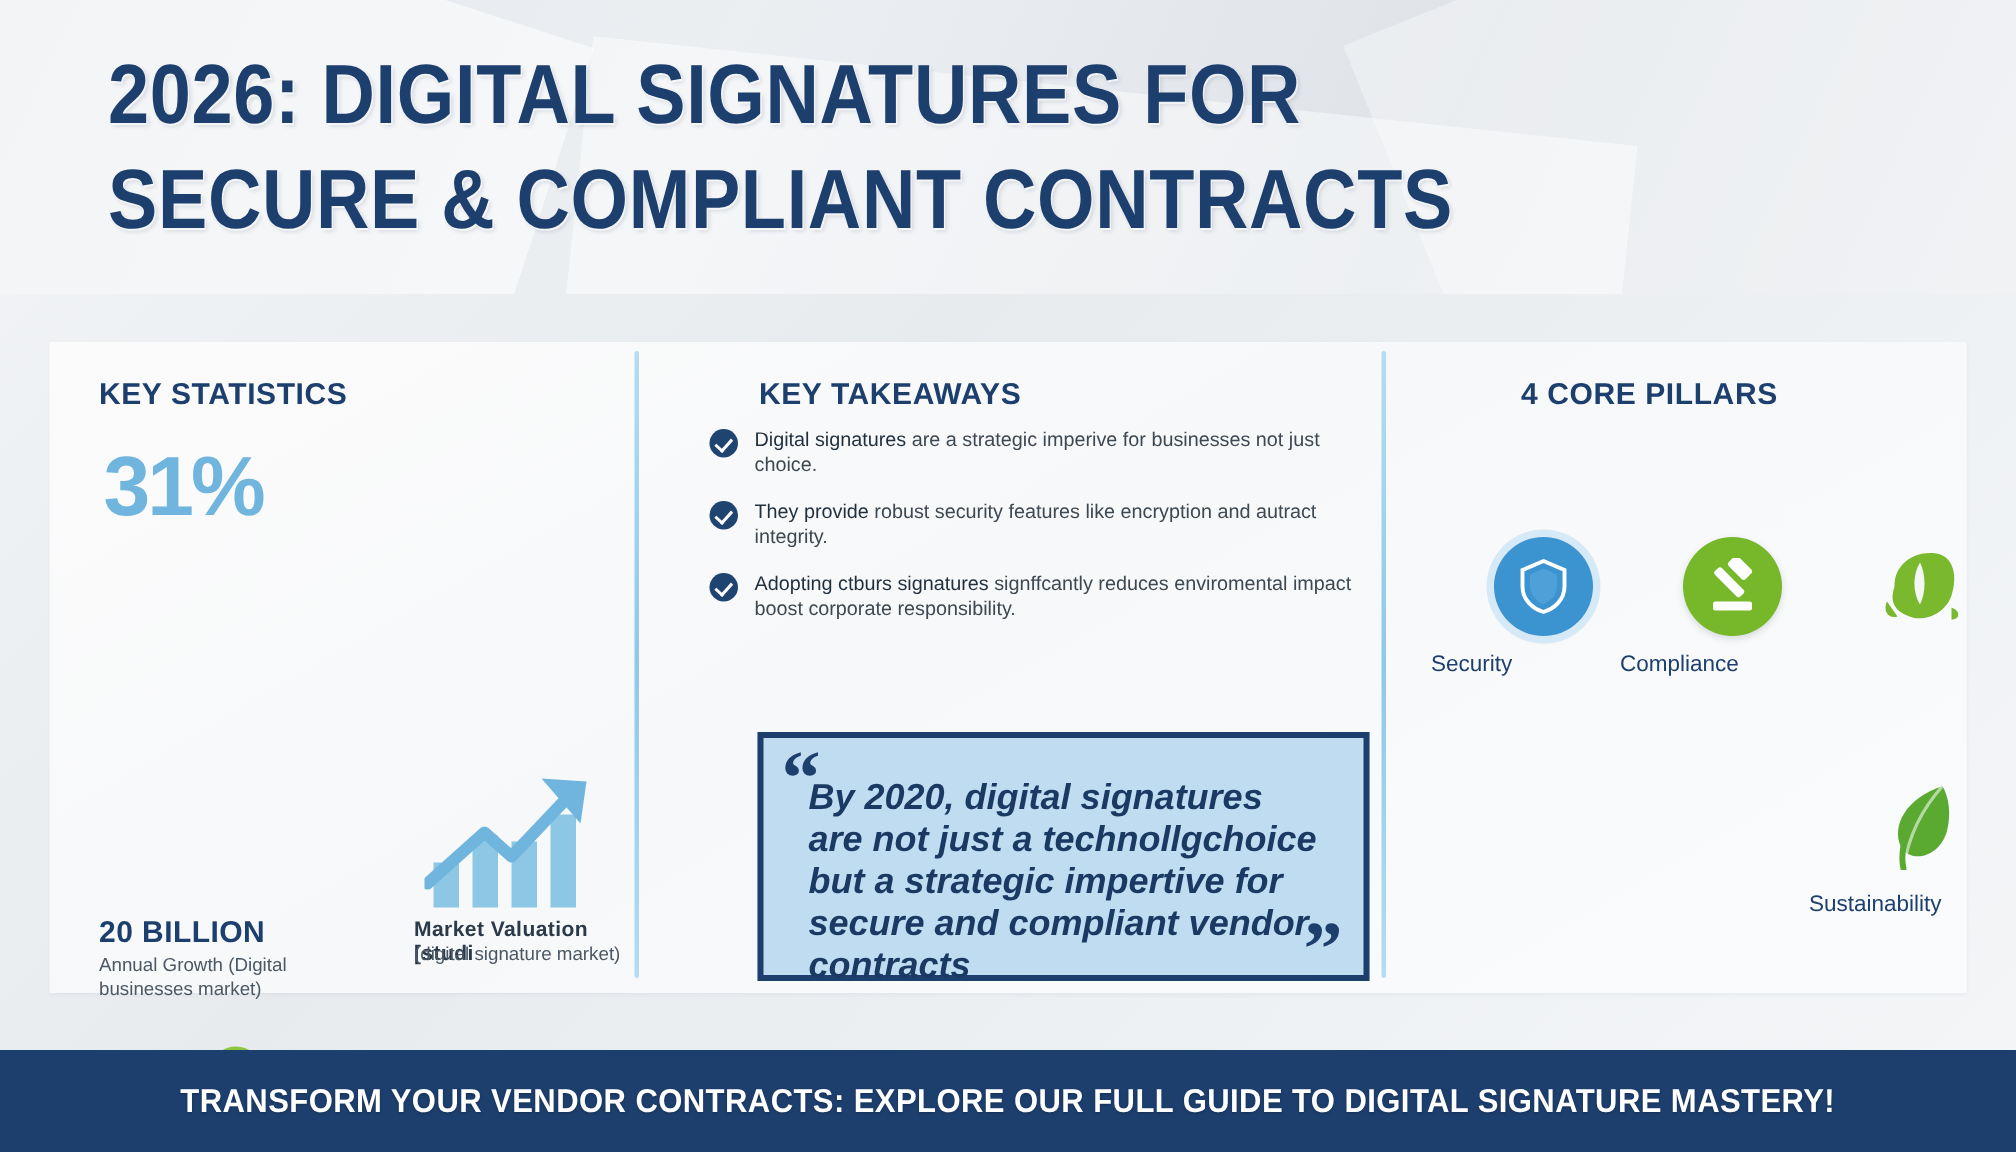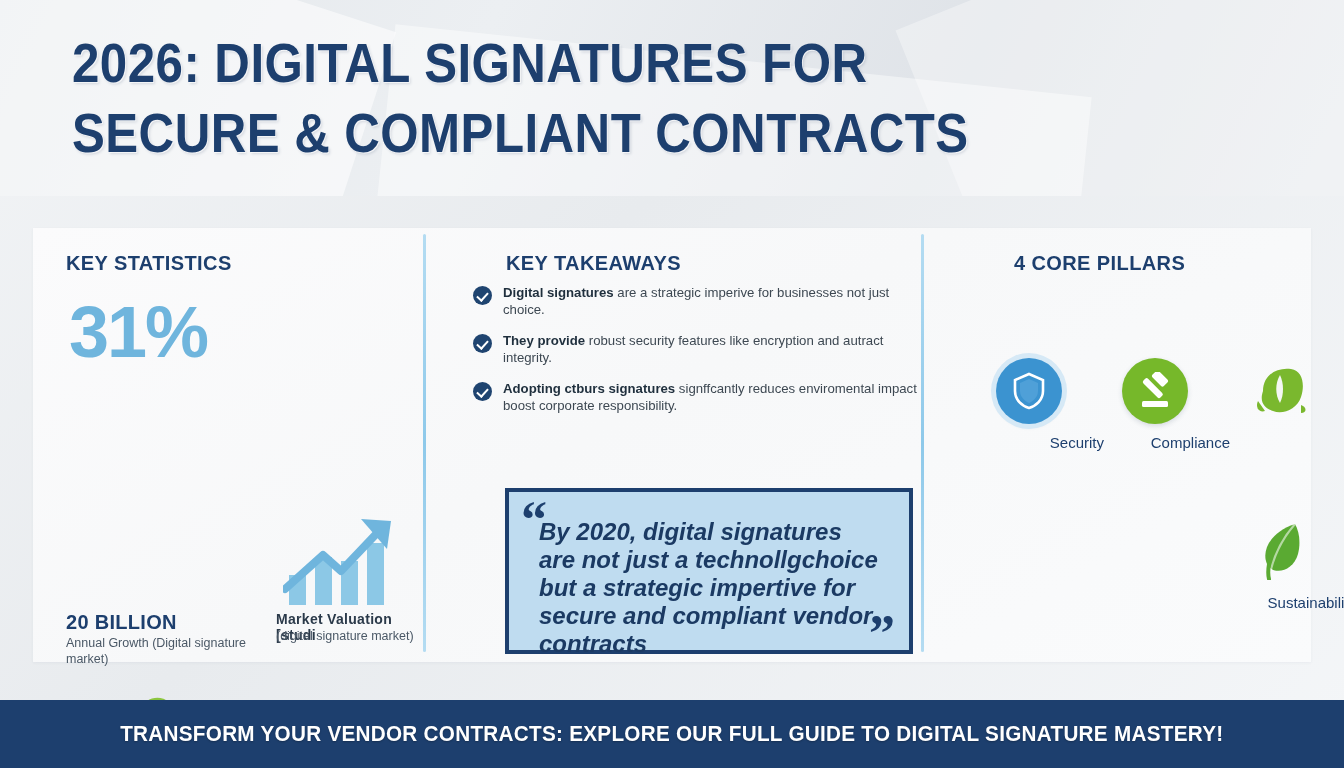--- a/index.html
+++ b/index.html
@@ -77,21 +77,21 @@
   
   #col-stats { position:absolute; left:0; top:0; width:390px; height:434px; }
   #stats-heading { position:absolute; left:33px; top:24px; }
 
   .stat-big {
     font-family: "Liberation Sans", sans-serif;
     font-weight: 700;
     color: #6fb5dd;
     line-height: 1;
   }
-  #stat-pct { position:absolute; left:36px; top:68px; font-size:72px; letter-spacing:-2px; }
+  #stat-pct { position:absolute; left:36px; top:68px; font-size:56px; letter-spacing:-2px; }
   .stat-label {
     font-family:"Liberation Sans Narrow","Liberation Sans",sans-serif;
     font-weight:700; font-size:20px; color:#1d3f6e; letter-spacing:.3px;
   }
   .stat-sub {
     font-size:12.5px; color:#4a5866; line-height:16px; font-family:"Liberation Sans",sans-serif;
   }
   #stat1-label { position:absolute; left:33px; top:383px; }
   #stat1-sub   { position:absolute; left:33px; top:407px; width:190px; }
 
@@ -121,21 +121,21 @@
   }
   .check-icon::after {
     content:""; position:absolute; left:5.5px; top:4px;
     width:5px; height:9px; border:solid #fff; border-width:0 2.2px 2.2px 0;
     transform: rotate(42deg);
   }
   .takeaway-text {
     font-size:13.2px; line-height:17px; color:#3d4852;
     font-family:"Liberation Sans",sans-serif;
   }
-  .takeaway-text b { color:#1f2f3d; font-weight:700;margin-top:31px; }
+  .takeaway-text b { color:#1f2f3d; font-weight:400;margin-top:31px; }
 
   
   #quote-box {
     position:absolute; left:82px; top:260px; width:408px; height:166px;
     background:#bfdcf0; border:4px solid #1d3f6e; box-sizing:border-box;
   }
   #quote-text {
     position:absolute; left:30px; right:30px; top:26px;
     text-align:left; font-style:italic; font-weight:700;
     font-size:24px; line-height:28px; color:#1b3a63;
@@ -144,21 +144,21 @@
   .quote-mark {
     position:absolute; font-family:"Liberation Serif",serif; font-weight:700;
     font-size:52px; color:#1d3f6e; line-height:1;
   }
   #quote-open  { left:12px; top:2px; }
   #quote-close { right:14px; bottom:-10px; }
 
   
   #col-pillars { position:absolute; left:888px; top:0; width:390px; height:434px; }
   #pillars-heading { position:absolute; left:93px; top:24px; }
-  .pillar { position:absolute; width:150px; text-align:right; }
+  .pillar { position:absolute; width:150px; text-align:left; }
   .pillar-circle {
     width:66px; height:66px; border-radius:50%; margin:0 auto;
     display:flex; align-items:center; justify-content:center;
     box-shadow:0 2px 5px rgba(40,60,90,.16);
   }
   .pillar-name {
     margin-top:10px; font-size:15px; color:#1d3f6e;
     font-family:"Liberation Sans",sans-serif;
   }
   #pillar-0 { left:33px;  top:130px; }
@@ -198,21 +198,21 @@
 
     <div class="col-divider" id="divider-left"></div>
     <div class="col-divider" id="divider-right"></div>
 
     <div id="col-stats">
       <div class="col-heading" id="stats-heading">KEY STATISTICS</div>
 
       <div class="stat-big" id="stat-pct">31%</div>
 
       <div class="stat-label" id="stat1-label">20 BILLION</div>
-      <div class="stat-sub" id="stat1-sub">Annual Growth (Digital signature market)</div>
+      <div class="stat-sub" id="stat1-sub">Annual Growth (Digital businesses market)</div>
 
       <svg id="growth-icon" viewBox="0 0 125 95">
         <rect x="6" y="62" width="17" height="30" fill="#8cc8e6"></rect>
         <rect x="32" y="44" width="17" height="48" fill="#8cc8e6"></rect>
         <rect x="58" y="48" width="17" height="44" fill="#8cc8e6"></rect>
         <rect x="84" y="30" width="17" height="62" fill="#8cc8e6"></rect>
         <path d="M2 76 L40 42 L58 58 L96 18" stroke="#6fb5dd" stroke-width="8" fill="none" stroke-linejoin="round" stroke-linecap="round"></path>
         <path d="M78 6 L108 8 L104 36 Z" fill="#6fb5dd"></path>
       </svg>
       <div class="stat-label" id="stat2-label" style="font-size:14px;font-weight:600;color:#2b3a4a;font-family:Liberation Sans, sans-serif;">Market Valuation [studi</div>

